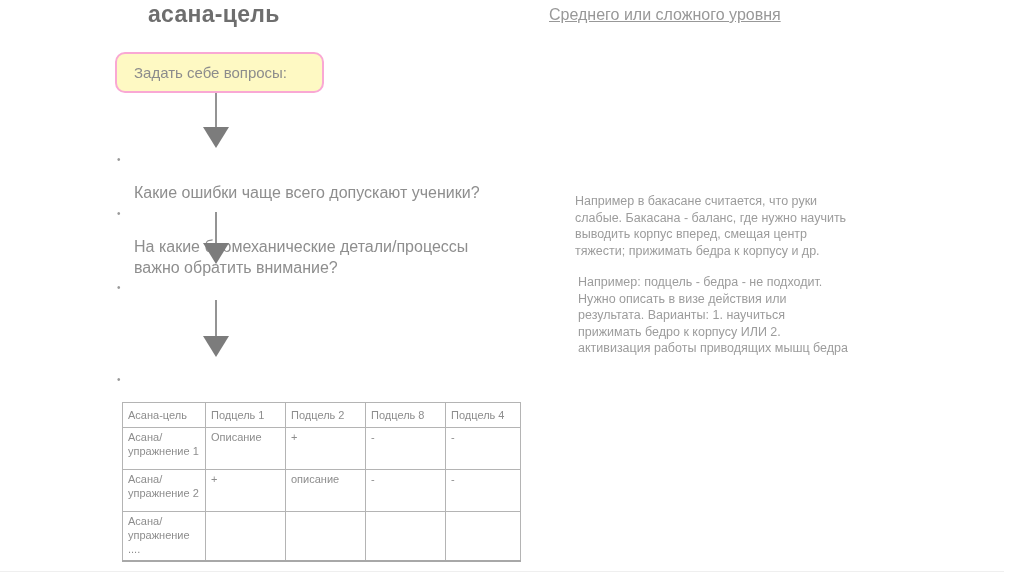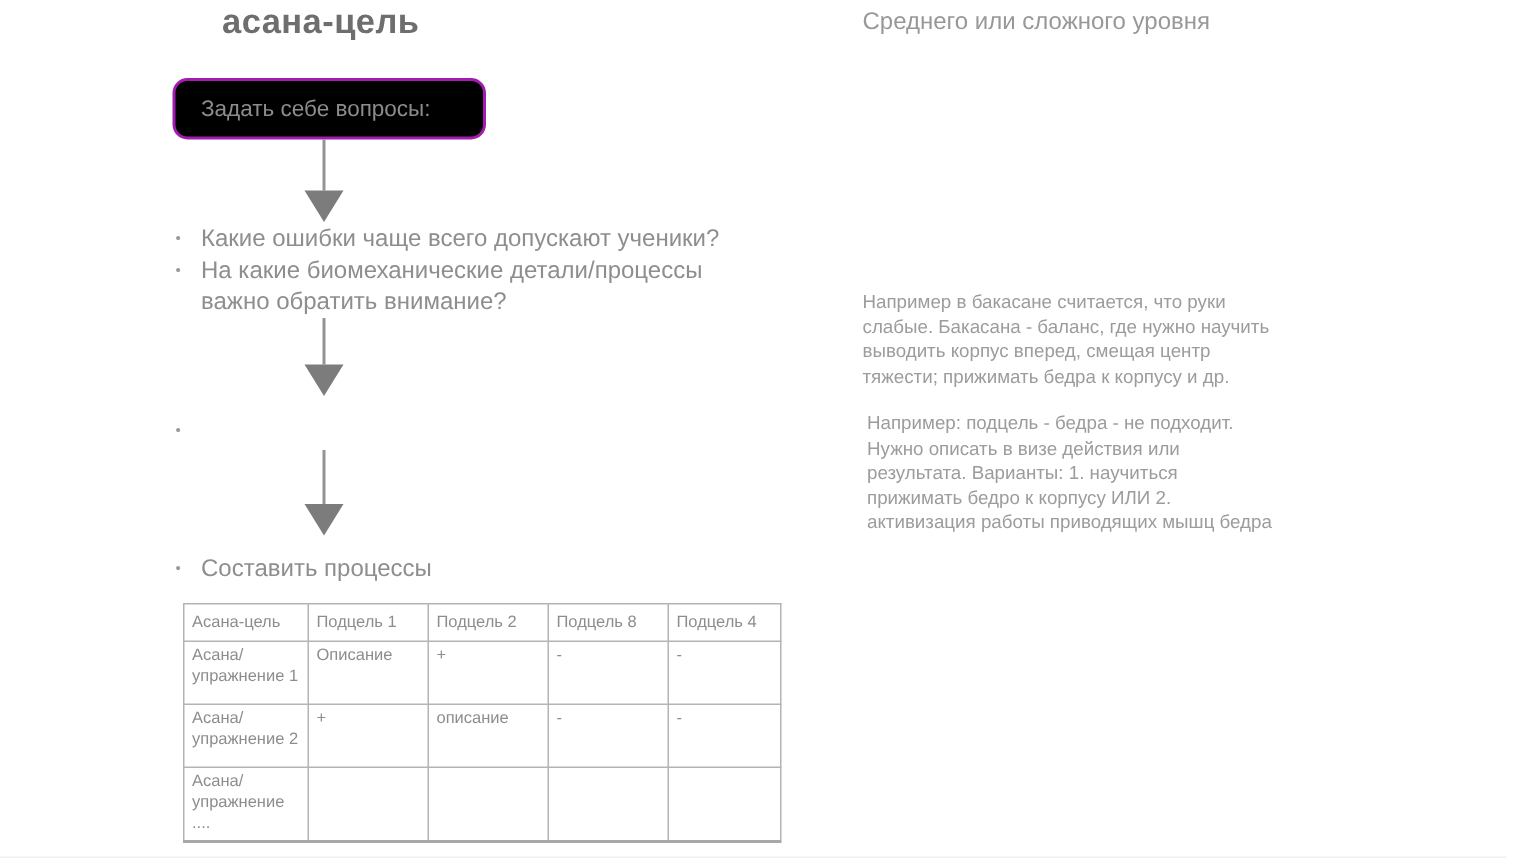--- a/index.html
+++ b/index.html
@@ -4,40 +4,40 @@
 <style>
   html,body{margin:0;padding:0;background:#ffffff;}
   .canvas{
     position:relative;width:1004px;height:574px;background:#ffffff;overflow:hidden;
     font-family:"Liberation Sans","DejaVu Sans",sans-serif;
   }
   .title{
     position:absolute;left:148px;top:1px;font-size:23px;font-weight:bold;
     color:#6e6e6e;letter-spacing:.3px;
   }
-  .subtitle{position:absolute;left:575px;top:6px;font-size:16px;color:#989898;}
+  .subtitle{position:absolute;left:549px;top:6px;font-size:16px;color:#989898;text-decoration:underline;}
   .start-box{
     position:absolute;left:115px;top:52px;width:209px;height:41px;box-sizing:border-box;
-    border:2px solid #a21caf;border-radius:10px;background:#000000;
+    border:2px solid #f9a8d4;border-radius:10px;background:#fef9c3;
     display:flex;align-items:center;padding-left:17px;font-size:15px;color:#8c8c8c;
   }
   .arrow{position:absolute;width:26px;display:flex;flex-direction:column;align-items:center;}
   .arrow .shaft{width:2px;background:#949494;}
   .arrow .head{width:0;height:0;border-left:13px solid transparent;border-right:13px solid transparent;border-top:21px solid #7c7c7c;}
   .arrow-1{left:203px;top:93px;}  .arrow-1 .shaft{height:34px;}
   .arrow-2{left:203px;top:212px;} .arrow-2 .shaft{height:31px;}
   .arrow-3{left:203px;top:300px;} .arrow-3 .shaft{height:36px;}
 
   .bullets{position:absolute;left:117px;color:#8e8e8e;font-size:16px;line-height:21px;}
   .bullets-1{top:149px;width:460px;}
   .bullets-2{top:277px;width:470px;}
   .bullets-3{top:369px;width:300px;}
   .bullet{display:flex;}
   .bullet .marker{flex:0 0 17px;width:17px;font-size:10px;line-height:21px;color:#9a9a9a;}
-  .bullet .btext{white-space:pre-line;}
+  .bullet .btext{white-space:pre-line;margin-top:33px;}
 
   .note{position:absolute;font-size:12.5px;line-height:16.5px;color:#9c9c9c;white-space:pre-line;}
   .note-1{left:575px;top:149px;width:312px;margin-top:44px;}
   .note-2{left:578px;top:274px;width:302px;}
 
   .plan-table{
     position:absolute;left:122px;top:402px;width:398px;border-collapse:collapse;table-layout:fixed;
     font-size:11px;color:#8d8d8d;background:#ffffff;
   }
   .plan-table th,.plan-table td{

